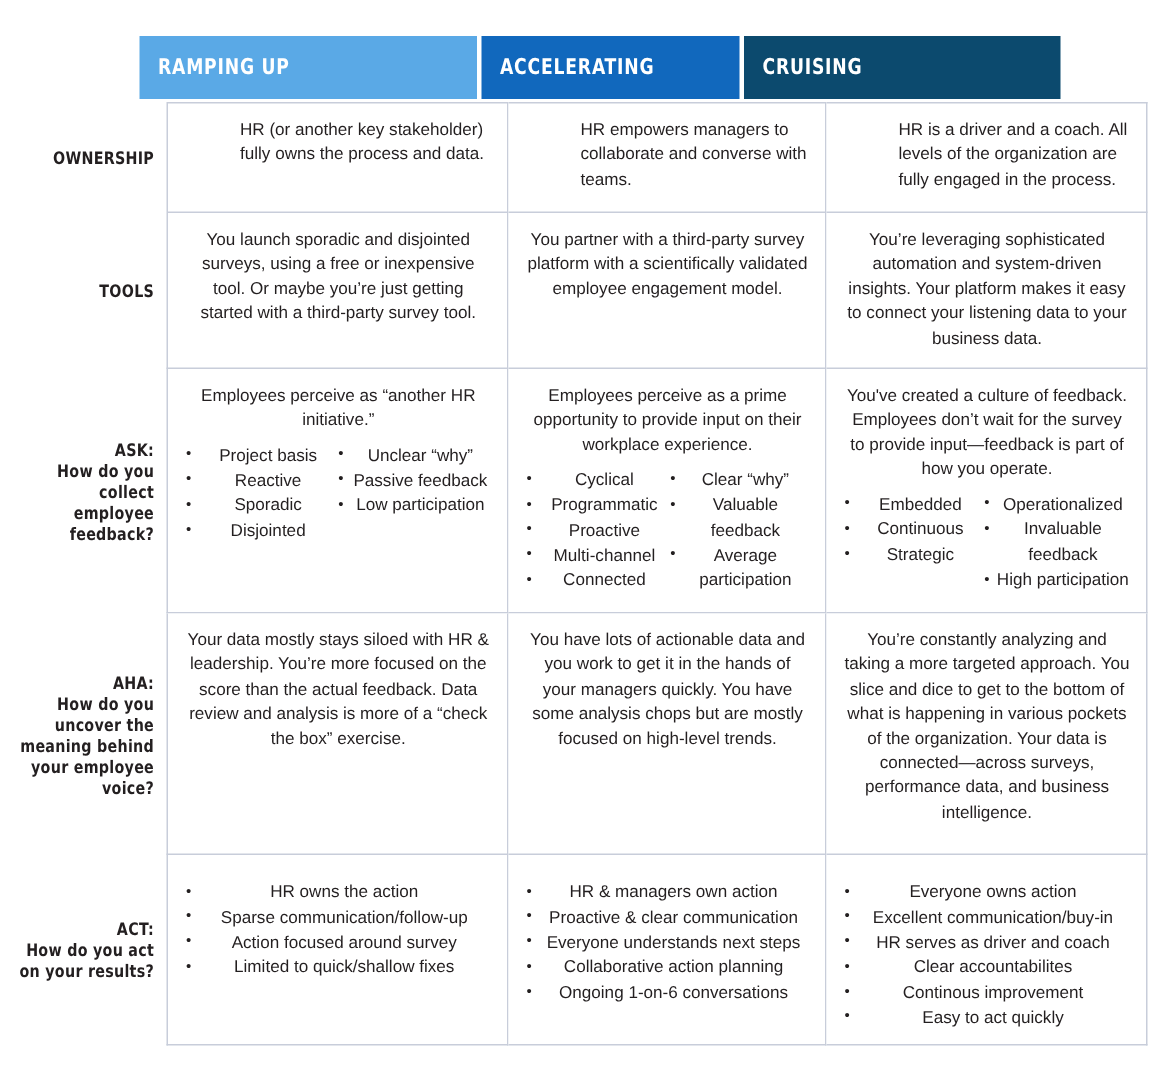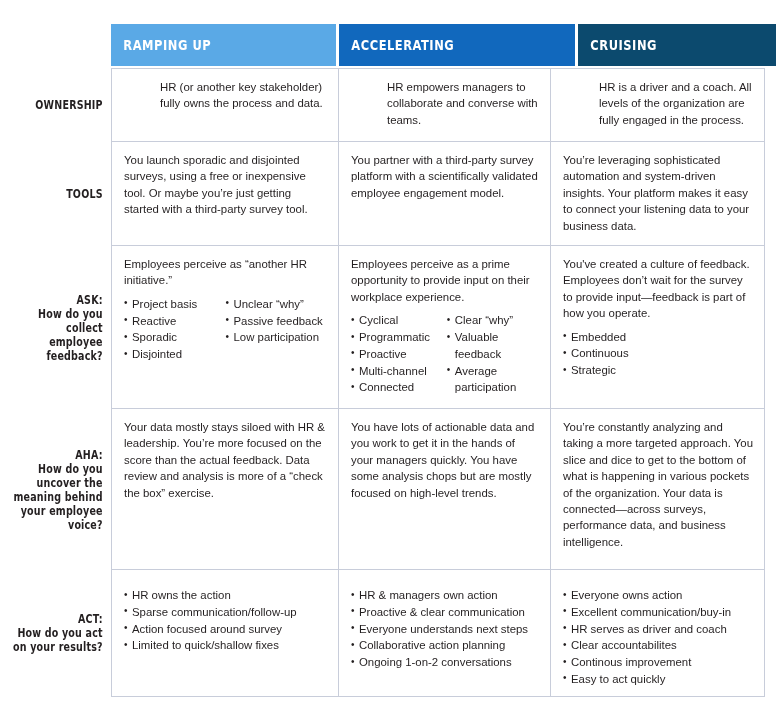--- a/index.html
+++ b/index.html
@@ -20,21 +20,21 @@
     position: absolute;
     left: 0;
     top: 0;
     width: 776px;
     height: 715px;
   }
 
   
   .header-row {
     position: absolute;
-    left: 111px;
+    left: 93px;
     top: 24px;
     width: 651px;
     height: 42px;
     display: flex;
   }
   .hdr {
     height: 42px;
     display: flex;
     align-items: center;
     padding-left: 14px;
@@ -44,21 +44,21 @@
     font-size: 14.5px;
     letter-spacing: 0.6px;
     transform: scaleX(0.88);
     transform-origin: left center;
   }
   .hdr-cell {
     height: 42px;
     flex: 0 0 auto;
   }
   .hdr-cell.c1 { width: 225px; background: #5aa9e6; margin-right: 3px; }
-  .hdr-cell.c2 { width: 236px; background: #1168bd; margin-right: 3px; }
+  .hdr-cell.c2 { width: 172px; background: #1168bd; margin-right: 3px; }
   .hdr-cell.c3 { width: 211px; background: #0d3868; }
 
   
   .grid {
     position: absolute;
     left: 0;
     top: 68px;
     width: 776px;
   }
   .row {
@@ -91,21 +91,21 @@
     border: 1px solid #c8cdda;
     background: #ffffff;
     padding: 10px 11px 8px 12px;
     font-size: 11.4px;
     line-height: 16.4px;
     color: #231f20;
   }
   .cell.c1 { width: 228px; flex: 0 0 228px; }
   .cell.c2 { width: 212px; flex: 0 0 212px; }
   .cell.c3 { width: 214px; flex: 0 0 214px; }
-  .row + .row .cell { border-top: none; }
+  .row + .row .cell { border-top: none; text-align: center; }
   .cell.c2, .cell.c3 { border-left: none; }
 
   .cell p {
     margin: 0;
   }
 
   
   .bullets {
     display: flex;
     margin-top: 7px;
@@ -239,20 +239,27 @@
       <div class="cell c3">
         <p>You've created a culture of feedback. Employees don’t wait for the survey to provide input—feedback is part of how you operate.</p>
         <div class="bullets">
           <div class="bcol">
             <ul class="blist">
                 <li>Embedded</li>
                 <li>Continuous</li>
                 <li>Strategic</li>
               </ul>
           </div>
+          <div class="bcol wide">
+            <ul class="blist">
+                <li>Operationalized</li>
+                <li>Invaluable feedback</li>
+                <li>High participation</li>
+              </ul>
+          </div>
         </div>
       </div>
     </div>
 
     <div class="row row-aha">
       <div class="rowlabel">
         <div>AHA:</div>
         <div class="q">How do you uncover the meaning behind your employee voice?</div>
       </div>
       <div class="cell c1">
@@ -281,21 +288,21 @@
             </ul>
         </div>
       </div>
       <div class="cell c2">
         <div class="bullets single">
           <ul class="blist">
               <li>HR &amp; managers own action</li>
               <li>Proactive &amp; clear communication</li>
               <li>Everyone understands next steps</li>
               <li>Collaborative action planning</li>
-              <li>Ongoing 1-on-2 conversations</li>
+              <li>Ongoing 1-on-6 conversations</li>
             </ul>
         </div>
       </div>
       <div class="cell c3">
         <div class="bullets single">
           <ul class="blist">
               <li>Everyone owns action</li>
               <li>Excellent communication/buy-in</li>
               <li>HR serves as driver and coach</li>
               <li>Clear accountabilites</li>

